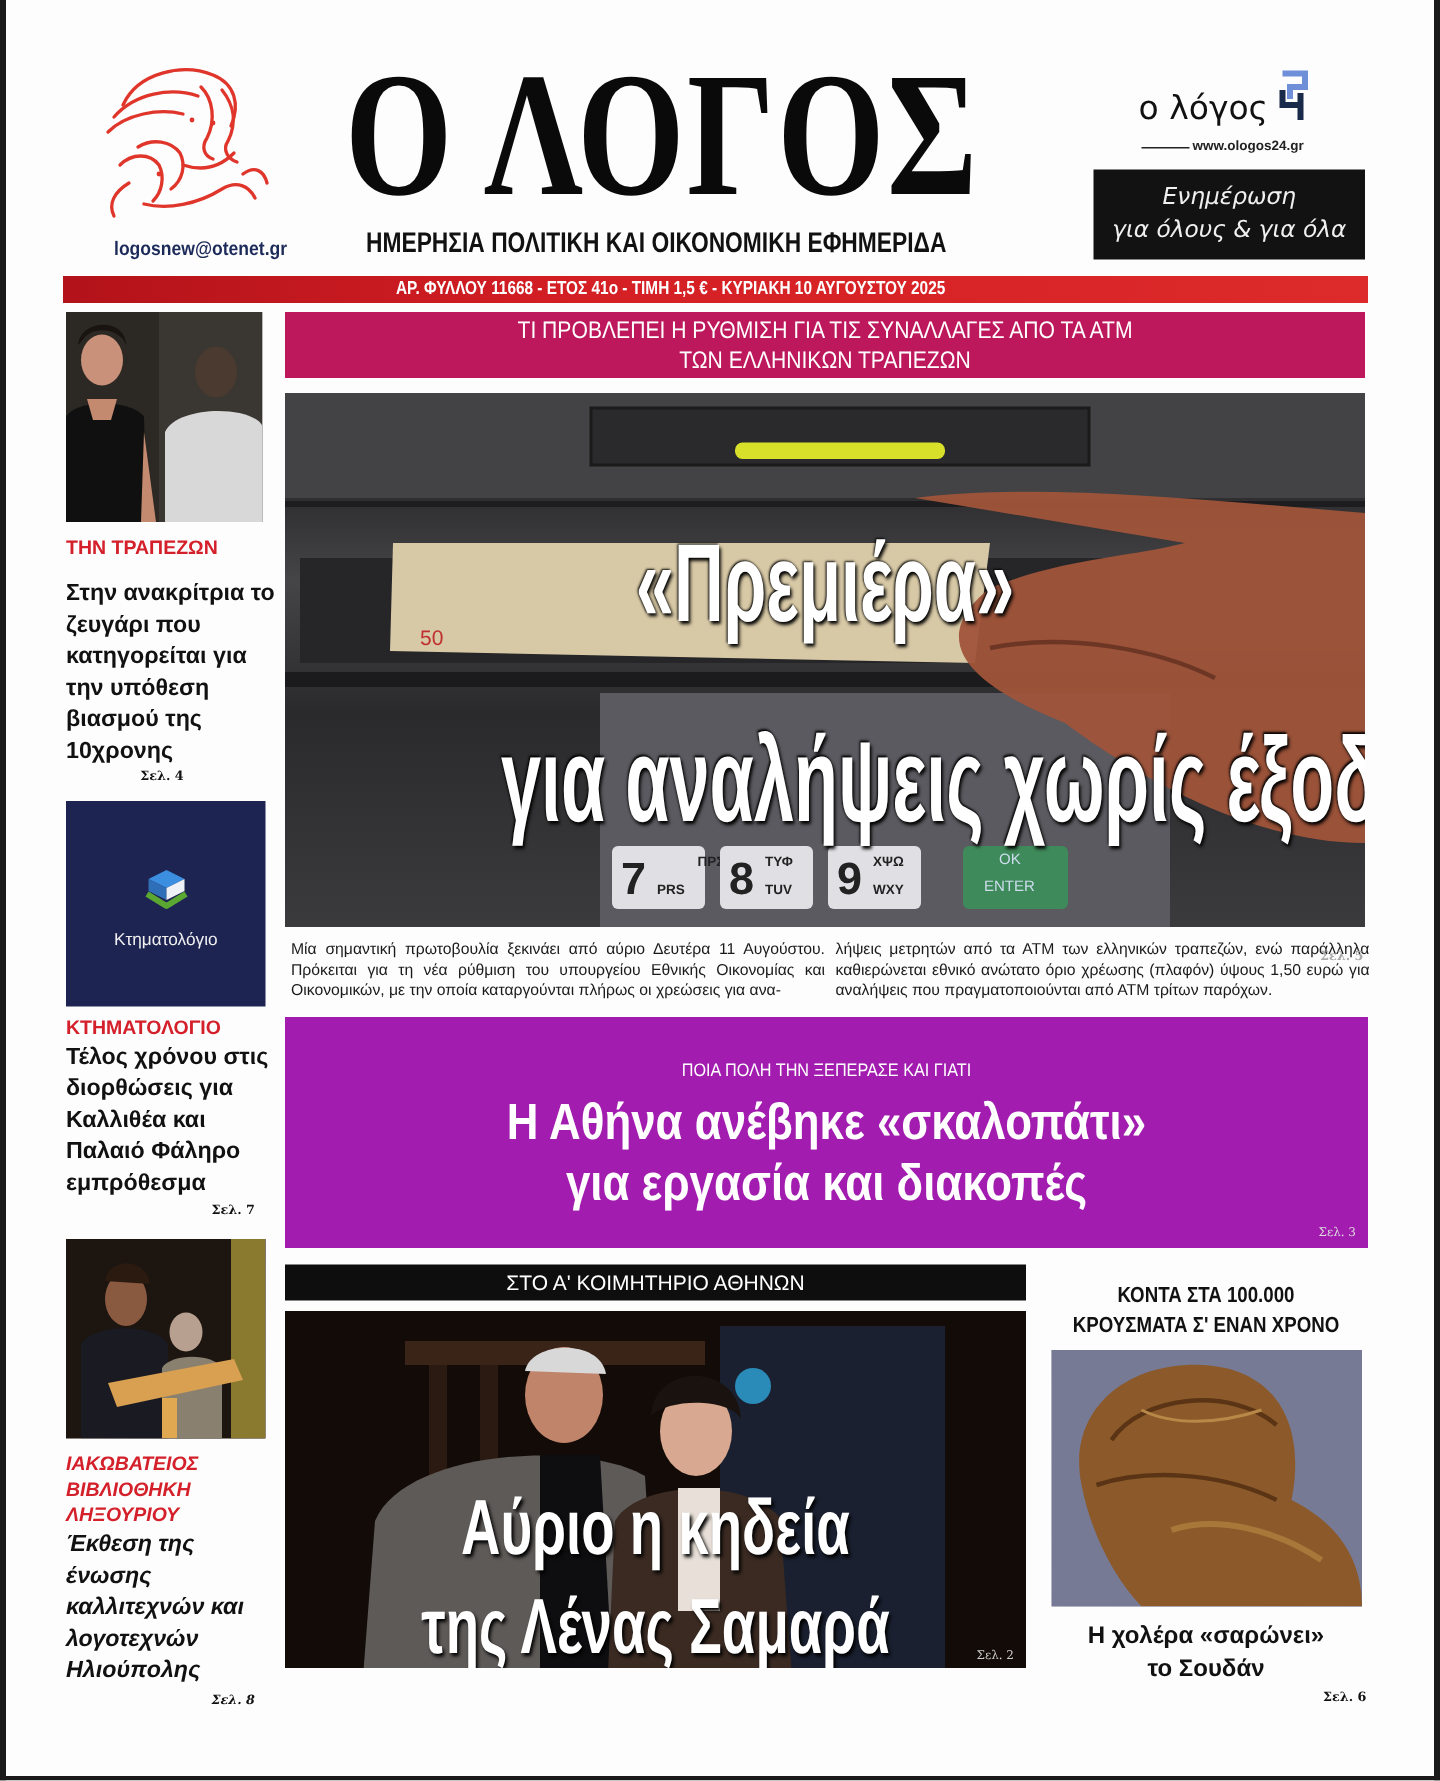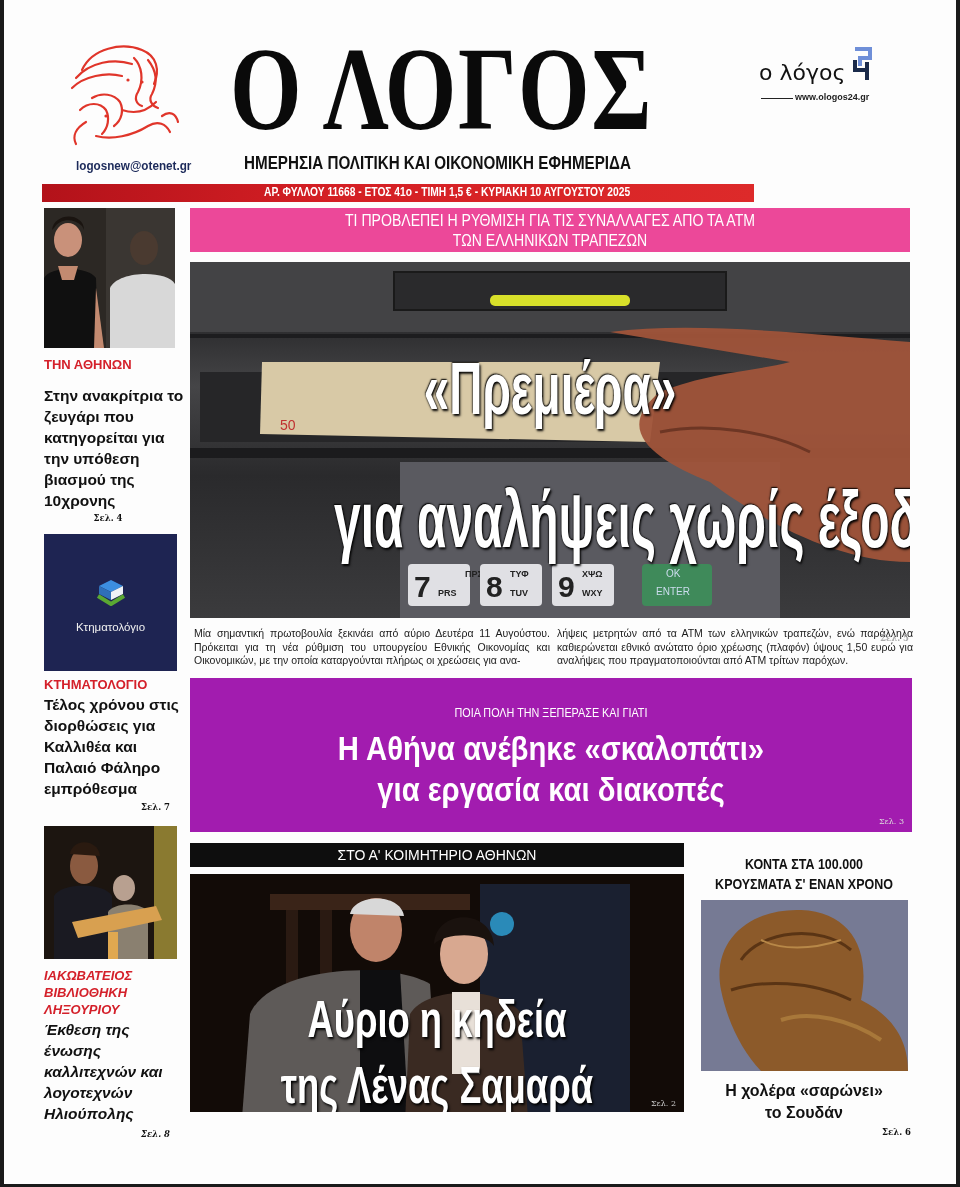--- a/index.html
+++ b/index.html
@@ -17,36 +17,36 @@
   .logo-art { left: 58px; top: 40px; width: 120px; height: 110px; }
   .logo-email { left: 72px; top: 158px; font-size: 13px; font-weight: bold; color: #1c2a5a; font-family: "Liberation Sans", sans-serif; transform: scaleX(0.9); transform-origin: left; }
   .masthead-title { left: 226px; top: 30px; width: 428px; height: 120px; font-family: "Liberation Serif", "DejaVu Serif", serif; font-weight: bold; font-size: 118px; line-height: 120px; color: #0a0a0a; text-align: center; letter-spacing: 2px; transform: scaleX(0.78); transform-origin: left center; white-space: nowrap; }
   .masthead-subtitle { left: 240px; top: 152px; font-size: 19px; font-weight: bold; color: #111; white-space: nowrap; transform: scaleX(0.8); transform-origin: left; }
   .online-brand { left: 755px; top: 60px; font-size: 22px; color: #111; font-family: "DejaVu Sans", sans-serif; }
   .online-brand-mark { left: 848px; top: 46px; width: 22px; height: 34px; }
   .online-url-line { left: 757px; top: 98px; width: 32px; height: 1px; background: #222; }
   .online-url { left: 791px; top: 92px; font-size: 9px; font-weight: bold; color: #222; }
   .slogan-box { left: 725px; top: 113px; width: 181px; height: 60px; background: #121212; color: #f0f0f0; text-align: center; font-style: italic; font-size: 15.5px; line-height: 22px; padding-top: 7px; font-family: "DejaVu Sans", sans-serif; }
 
-  .issue-bar { left: 38px; top: 184px; width: 712px; height: 18px; background: linear-gradient(90deg, #b3121a 0%, #d41f24 40%, #dd2a2a 100%); }
+  .issue-bar { left: 38px; top: 184px; width: 870px; height: 18px; background: linear-gradient(90deg, #b3121a 0%, #d41f24 40%, #dd2a2a 100%); }
   .issue-text { position: absolute; left: 222px; top: 1px; font-size: 12.5px; font-weight: bold; color: #fff; white-space: nowrap; transform: scaleX(0.82); transform-origin: left; }
 
   
   .side-photo-1 { left: 40px; top: 208px; width: 131px; height: 140px; background: linear-gradient(90deg, #1a1a1a 0%, #3a2a22 25%, #6b5a50 50%, #8a8a8a 70%, #c9c9c9 100%); overflow: hidden; }
   .side-kicker { font-size: 13px; font-weight: bold; color: #d4202a; white-space: nowrap; }
   .side-headline { font-size: 15.5px; font-weight: bold; color: #111; line-height: 21px; }
   .page-ref { font-size: 8.5px; font-weight: bold; color: #111; font-family: "DejaVu Serif", serif; }
 
   .ktima-box { left: 40px; top: 534px; width: 133px; height: 137px; background: #1e2452; }
   .ktima-label { position: absolute; left: 0; width: 100%; top: 87px; text-align: center; color: #f0f0f0; font-size: 11.5px; }
 
   .side-photo-3 { left: 40px; top: 826px; width: 133px; height: 133px; background: linear-gradient(120deg, #2a1f18 0%, #3e2a1d 40%, #1a1410 65%, #4b3a20 100%); overflow: hidden; }
 
   
-  .atm-kicker-box { left: 186px; top: 208px; width: 720px; height: 44px; background: #ec4899; color: #fff; text-align: center; font-size: 16px; font-weight: normal; line-height: 20px; padding-top: 3px; }
+  .atm-kicker-box { left: 186px; top: 208px; width: 720px; height: 44px; background: #be185d; color: #fff; text-align: center; font-size: 16px; font-weight: normal; line-height: 20px; padding-top: 3px; }
   .atm-kicker-box span { display: block; transform: scaleX(0.88); }
   .atm-photo { left: 186px; top: 262px; width: 720px; height: 356px; background: linear-gradient(180deg, #3d3d3f 0%, #2f2f31 20%, #454547 35%, #2a2a2c 60%, #3b3b3d 100%); overflow: hidden; }
   .atm-headline { position: absolute; left: 0; width: 100%; text-align: center; color: #fff; font-weight: bold; font-family: "Liberation Sans", sans-serif; text-shadow: 2px 2px 3px #000, -1px -1px 2px #000; white-space: nowrap; }
   .atm-headline.l1 { top: 84px; font-size: 74px; transform: scaleX(0.62); }
   .atm-headline.l2 { top: 212px; font-size: 80px; transform: scaleX(0.6); }
 
   .lead-col { top: 627px; width: 356px; font-size: 10.5px; line-height: 13.5px; color: #1a1a1a; text-align: justify; }
   .lead-col-1 { left: 190px; }
   .lead-col-2 { left: 553px; }
 
@@ -98,20 +98,24 @@
 
   <div class="abs online-brand">ο λόγος</div>
   <div class="abs online-brand-mark">
     <svg width="22" height="34" viewBox="0 0 22 34">
       <path d="M3 3 H18 V12 H8 V20" fill="none" stroke="#6f8fd8" stroke-width="4"></path>
       <path d="M3 14 V24 H15 M15 16 V34" fill="none" stroke="#1a2a4a" stroke-width="4"></path>
     </svg>
   </div>
   <div class="abs online-url-line"></div>
   <div class="abs online-url">www.ologos24.gr</div>
+  <div class="abs slogan-box">
+    <div>Ενημέρωση</div>
+    <div>για όλους &amp; για όλα</div>
+  </div>
 
   <div class="abs issue-bar">
     <span class="issue-text">ΑΡ. ΦΥΛΛΟΥ 11668 - ΕΤΟΣ 41ο - ΤΙΜΗ 1,5 € - ΚΥΡΙΑΚΗ 10 ΑΥΓΟΥΣΤΟΥ 2025</span>
   </div>
 
   <div class="abs side-photo-1">
     <svg width="131" height="140" viewBox="0 0 131 140">
       <rect x="0" y="0" width="131" height="140" fill="#2c2824"></rect>
       <rect x="62" y="0" width="69" height="140" fill="#3a3632"></rect>
 
@@ -119,21 +123,21 @@
       <path d="M8 22 C 10 4, 40 4, 40 22 L 38 18 C 30 10, 16 10, 10 20 Z" fill="#1a1410"></path>
       <path d="M0 70 C 6 58, 44 58, 52 70 L 54 140 L 0 140 Z" fill="#101010"></path>
       <path d="M14 58 L 34 58 L 30 72 L 18 72 Z" fill="#c38a70"></path>
       <path d="M52 80 L 60 140 L 50 140 Z" fill="#c38a70"></path>
 
       <ellipse cx="100" cy="40" rx="14" ry="17" fill="#4a3a30"></ellipse>
       <path d="M66 80 C 74 62, 124 62, 131 76 L 131 140 L 66 140 Z" fill="#d8d8d8"></path>
     </svg>
   </div>
   <div class="abs" style="left:40px; top:357px; width:140px;">
-    <div class="side-kicker">ΤΗΝ ΑΘΗΝΩΝ</div>
+    <div class="side-kicker">ΤΗΝ ΤΡΑΠΕΖΩΝ</div>
     <div class="side-headline" style="margin-top:13px;">Στην ανακρίτρια το ζευγάρι που κατηγορείται για την υπόθεση βιασμού της 10χρονης</div>
     <div class="page-ref" style="text-align:center; padding-right:12px; margin-top:2px;">Σελ. 4</div>
   </div>
 
   <div class="abs ktima-box">
     <div class="abs" style="left:52px; top:44px;">
       <svg width="30" height="30" viewBox="0 0 30 30">
         <polygon points="15,2 27,8 15,14 3,8" fill="#3c8ee0"></polygon>
         <polygon points="3,8 15,14 15,22 3,16" fill="#2f6fb8"></polygon>
         <polygon points="27,8 15,14 15,22 27,16" fill="#eef2f6"></polygon>

